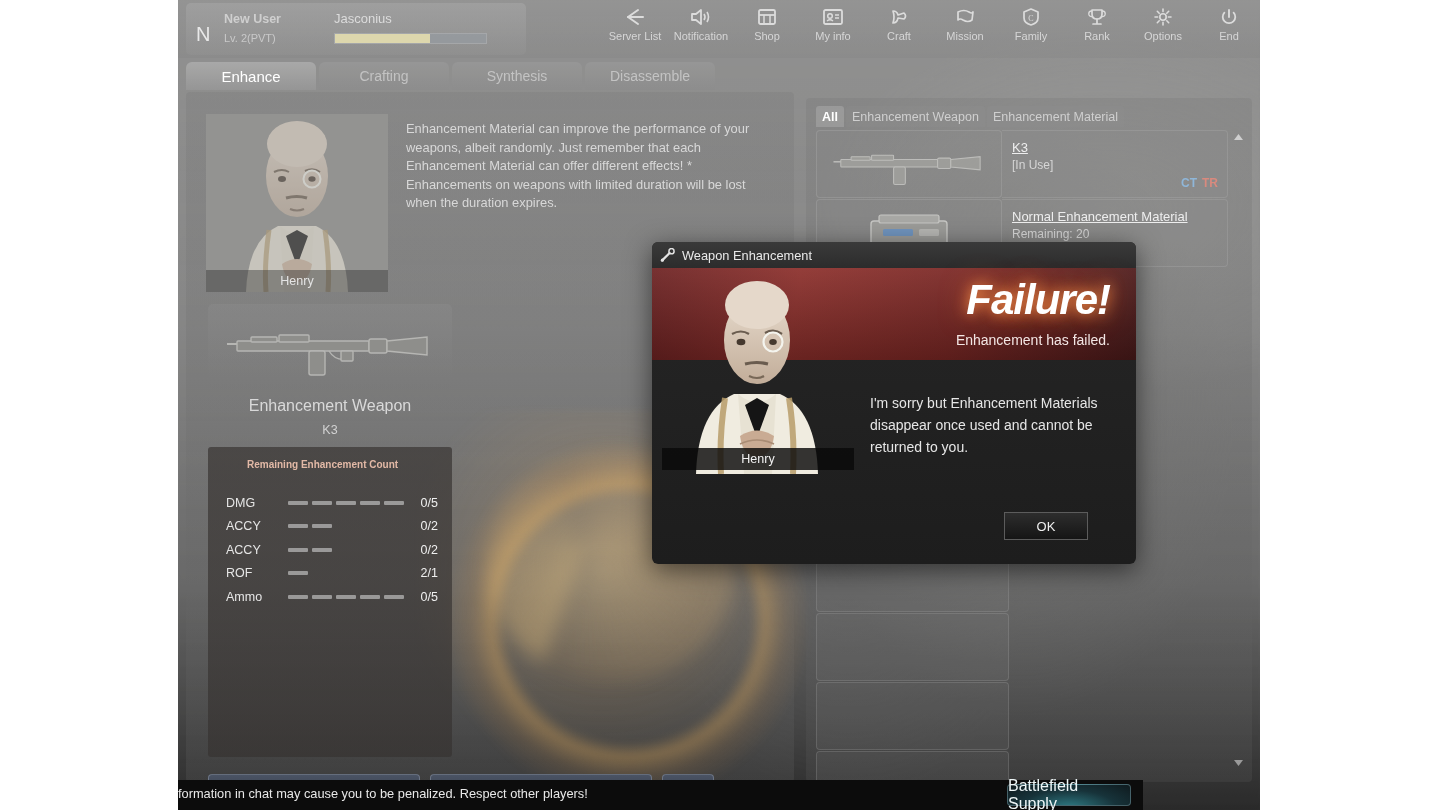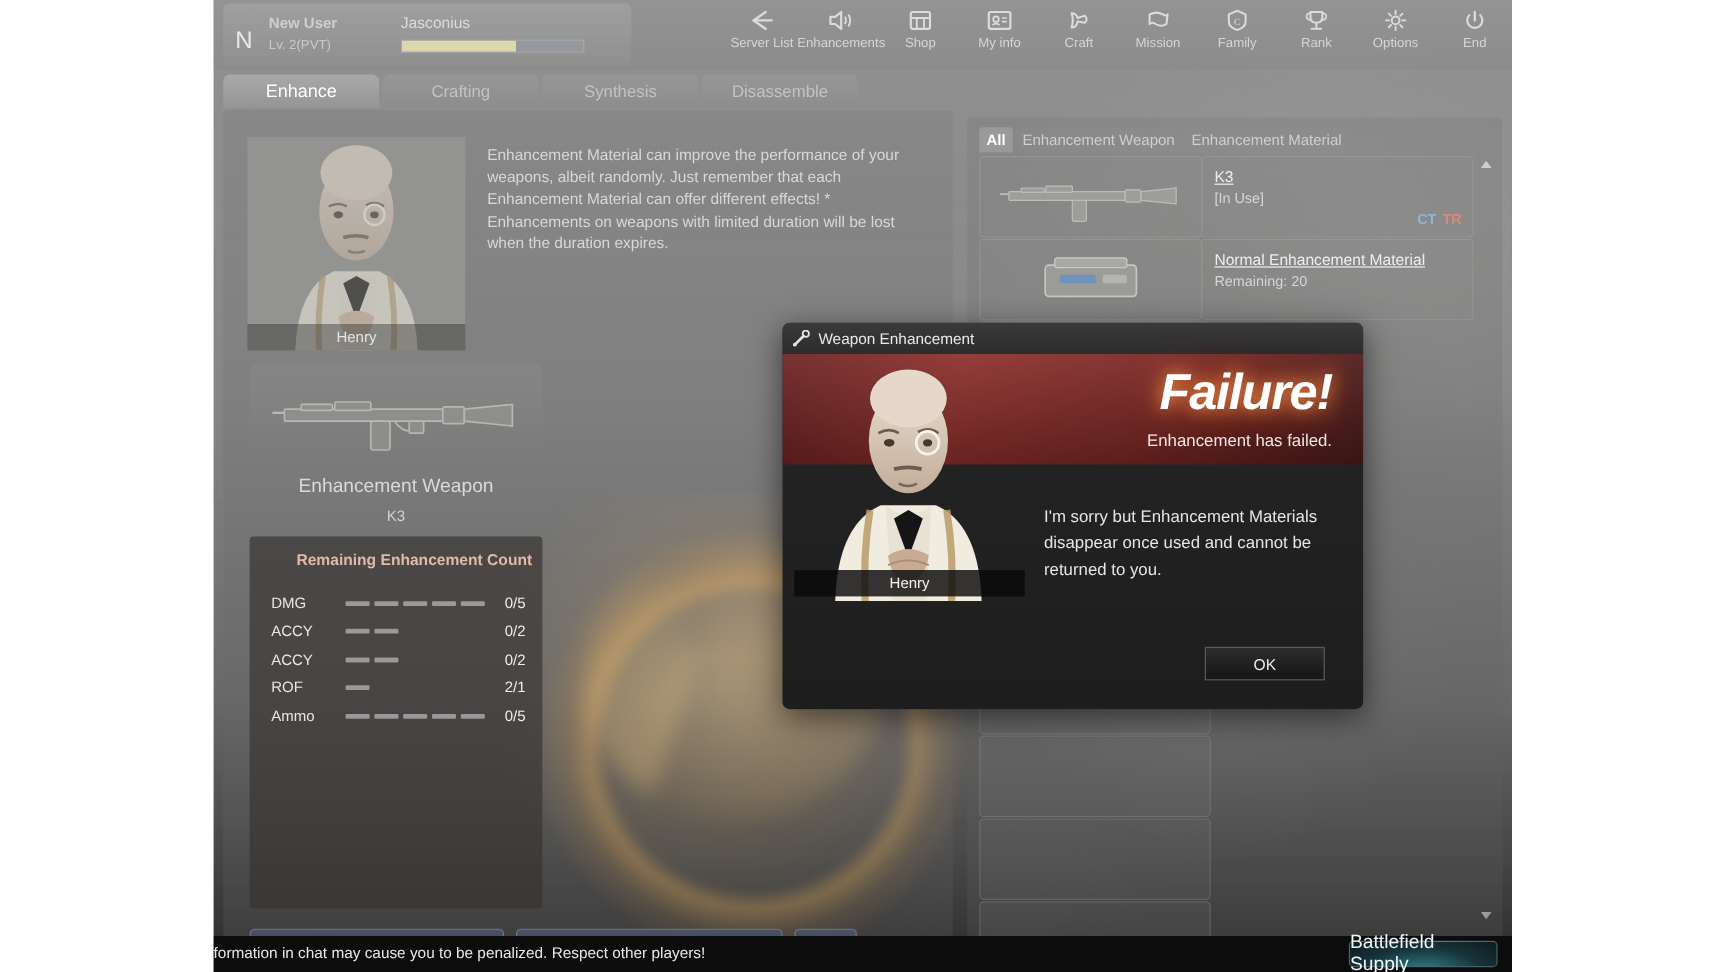--- a/index.html
+++ b/index.html
@@ -67,21 +67,21 @@
         background:
           radial-gradient(circle at 50% 50%, rgba(255,206,120,.0) 41%, rgba(255,188,92,.30) 46%, rgba(255,170,70,.10) 53%, rgba(255,170,70,0) 62%),
           radial-gradient(circle at 44% 38%, rgba(255,214,140,.30) 0%, rgba(255,180,80,.10) 30%, rgba(255,170,70,0) 58%);
         filter:blur(3px);}
   .glow2{position:absolute;left:300px;top:360px;width:250px;height:230px;pointer-events:none;
         background:conic-gradient(from 200deg at 40% 40%, rgba(255,210,130,.30), rgba(255,170,70,.05) 40%, rgba(255,205,130,.22) 70%, rgba(255,170,70,.03));
         filter:blur(9px);border-radius:50%;}
 
   .statbox{position:absolute;left:22px;top:355px;width:244px;height:310px;border-radius:3px;
            background:linear-gradient(180deg,rgba(58,54,52,.72),rgba(52,48,46,.62));}
-  .stat-title{position:absolute;left:18px;top:12px;font-size:13px;color:#e2b9a6;font-weight:bold;
+  .stat-title{position:absolute;left:18px;top:12px;font-size:10px;color:#e2b9a6;font-weight:bold;
               white-space:nowrap;padding-left:21px;}
   .statrows{position:absolute;left:0;top:44px;width:100%;}
   .strow{display:flex;align-items:center;height:23.5px;padding:0 14px 0 18px;box-sizing:border-box;}
   .stname{width:62px;font-size:12.5px;color:#e6e6e6;}
   .segs{flex:1;display:flex;gap:4px;align-items:center;}
   .seg{width:20px;height:4px;background:rgba(205,205,205,.62);border-radius:1px;}
   .stval{width:34px;text-align:right;font-size:12.5px;color:#efefef;}
 
   .btnrow{position:absolute;left:22px;top:682px;display:flex;gap:10px;align-items:center;}
   .gbtn{height:35px;border-radius:4px;border:1px solid rgba(120,130,145,.75);box-sizing:border-box;
@@ -112,46 +112,46 @@
   .tg-ct{color:#8fb6d8;}
   .tg-tr{color:#d98a7e;margin-left:5px;}
   .emptyrow{position:absolute;left:0;width:193px;height:68px;box-sizing:border-box;
             border:1px solid rgba(180,180,180,.22);border-radius:4px;background:rgba(150,150,150,.10);}
 
   .scrollbar{position:absolute;right:6px;top:32px;width:16px;height:640px;}
   .sb-arrow{width:16px;height:14px;display:flex;align-items:center;justify-content:center;cursor:pointer;}
   .sb-arrow.down{position:absolute;bottom:0;}
 
   
-  .chatbar{position:absolute;left:0;bottom:0;width:1082px;height:30px;background:#0c0c0c;}
+  .chatbar{position:absolute;left:0;bottom:0;width:965px;height:30px;background:#0c0c0c;}
   .chatmsg{position:absolute;left:0;top:6px;font-size:12.8px;color:#e8e8e8;white-space:nowrap;}
   .supply{position:absolute;right:12px;top:4px;width:124px;height:22px;border-radius:4px;
           border:1px solid rgba(120,160,170,.5);box-sizing:border-box;
           background:radial-gradient(ellipse at 50% 115%, #2f7d86 0%, #17333a 55%, #0f1a1e 100%);
           display:flex;align-items:center;justify-content:center;font-size:16px;color:#eef6f7;cursor:pointer;}
 
   
   .modal{position:absolute;left:474px;top:242px;width:484px;height:322px;border-radius:6px;
          background:linear-gradient(180deg,#272727 0%,#232323 34%,#1d1d1d 100%);
-         box-shadow:0 6px 26px rgba(0,0,0,.55);overflow:hidden;margin-top:27px;}
+         box-shadow:0 6px 26px rgba(0,0,0,.55);overflow:hidden;}
   .m-title{position:absolute;left:0;top:0;width:100%;height:26px;
            background:linear-gradient(180deg,#3a3a3a,#2c2c2c);display:flex;align-items:center;padding-left:8px;box-sizing:border-box;}
   .m-title span{font-size:12.8px;color:#e9e9e9;margin-left:6px;}
   .m-banner{position:absolute;left:0;top:26px;width:100%;height:92px;
             background:linear-gradient(100deg,#6d2222 0%,#8c2f2b 30%,#7a2724 62%,#4a1a1a 100%);}
   .m-banner:after{content:"";position:absolute;inset:0;
             background:linear-gradient(180deg,rgba(255,255,255,.07),rgba(0,0,0,.25));}
   .m-fail{position:absolute;right:26px;top:34px;font-size:42px;font-style:italic;font-weight:bold;color:#ffffff;
           text-shadow:0 0 14px rgba(255,150,80,.95),0 0 28px rgba(255,120,40,.7);letter-spacing:-1px;z-index:3;}
   .m-failsub{position:absolute;right:26px;top:90px;font-size:14px;color:#f3e6e4;z-index:3;}
   .m-portrait{position:absolute;left:10px;top:36px;width:192px;height:196px;overflow:hidden;z-index:4;}
   .m-pname{position:absolute;left:10px;top:206px;width:192px;height:22px;line-height:22px;text-align:center;
            font-size:12.5px;color:#f2f2f2;background:rgba(10,10,10,.82);z-index:5;}
   .m-body{position:absolute;left:218px;top:150px;width:240px;font-size:14px;line-height:22px;color:#e6e6e6;}
-  .m-ok{position:absolute;left:352px;top:270px;width:100px;height:28px;border-radius:0;
+  .m-ok{position:absolute;left:352px;top:270px;width:84px;height:28px;border-radius:0;
         border:1px solid #5c5c5c;box-sizing:border-box;background:linear-gradient(180deg,#2d2d2d,#151515);
         color:#efefef;font-size:13px;display:flex;align-items:center;justify-content:center;cursor:pointer;}
   .ghostsm{position:absolute;left:238px;top:120px;font-size:22px;color:rgba(190,190,190,.10);z-index:1;}
 </style>
 </head>
 <body>
 
 <div id="root">
   <div class="game">
     <div class="bg-scene"></div>
@@ -174,21 +174,21 @@
               <path d="M6 11 H21" stroke="#dcdcdc" stroke-width="2" stroke-linecap="round"></path>
             </svg>
           <span>Server List</span>
         </div>
         <div class="nav">
           <svg width="26" height="22" viewBox="0 0 26 22">
               <path d="M4 8 H8 L13 4 V18 L8 14 H4 Z" fill="none" stroke="#dcdcdc" stroke-width="1.8" stroke-linejoin="round"></path>
               <path d="M16 8 Q18 11 16 14" fill="none" stroke="#dcdcdc" stroke-width="1.6"></path>
               <path d="M19 6 Q22 11 19 16" fill="none" stroke="#dcdcdc" stroke-width="1.6"></path>
             </svg>
-          <span>Enhancements</span>
+          <span>Notification</span>
         </div>
         <div class="nav">
           <svg width="26" height="22" viewBox="0 0 26 22">
               <rect x="5" y="4" width="16" height="14" rx="1.5" fill="none" stroke="#dcdcdc" stroke-width="1.8"></rect>
               <path d="M5 9 H21" stroke="#dcdcdc" stroke-width="1.8"></path>
               <path d="M10 9 V18 M16 9 V18" stroke="#dcdcdc" stroke-width="1.5"></path>
             </svg>
           <span>Shop</span>
         </div>
         <div class="nav">

